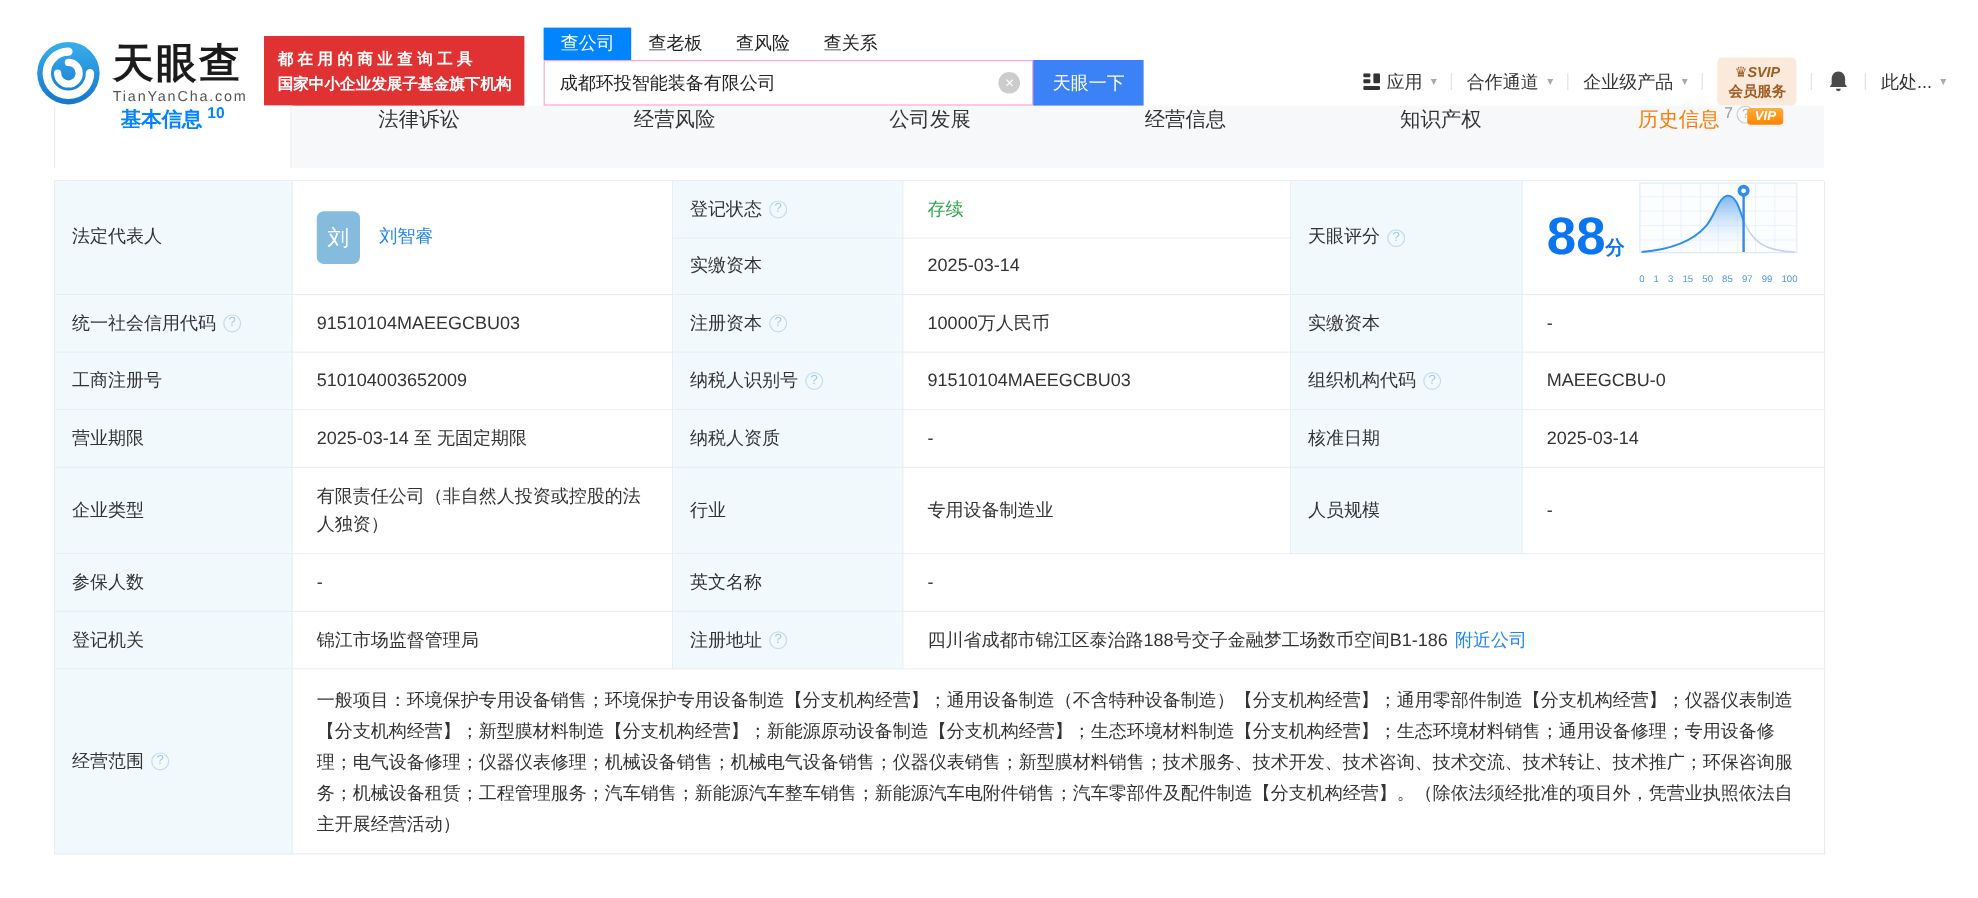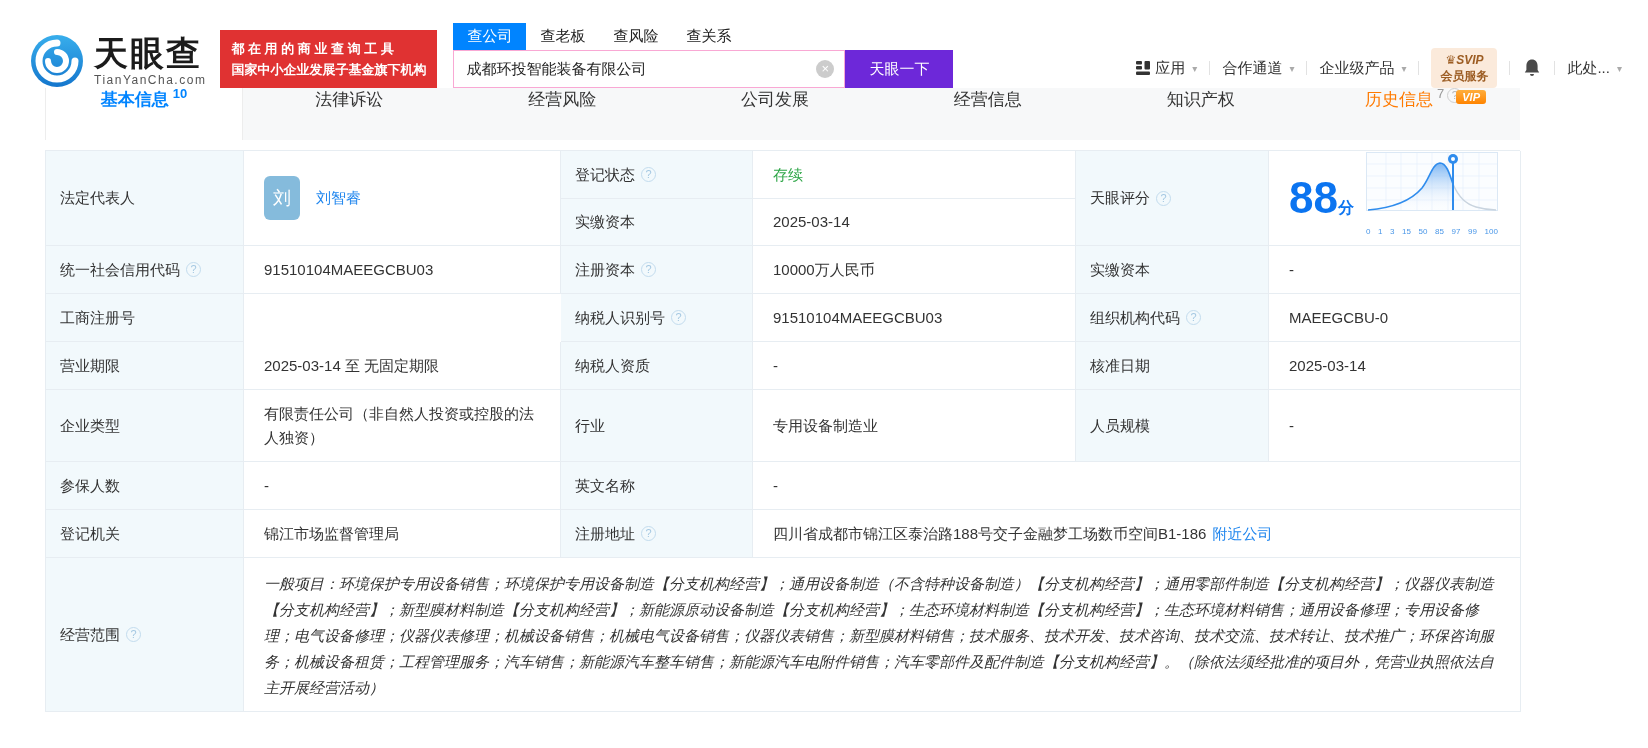--- a/index.html
+++ b/index.html
@@ -13,21 +13,21 @@
   .brand-domain { font-size:12px; color:#555; letter-spacing:1.5px; margin-top:4px; }
   .slogan { margin-left:14px; background:#e03232; color:#fff; font-size:13px; font-weight:bold; padding:8px 11px; line-height:21px; }
   .search-block { margin-left:16px; width:500px; }
   .search-tabs { display:flex; align-items:flex-end; height:27px; }
   .search-tab { font-size:15px; color:#222; padding:0 14px 4px 14px; cursor:pointer; }
   .search-tab.active { background:#0084ff; color:#fff; padding:4px 14px; }
   .search-bar { display:flex; }
   .search-input-wrap { flex:1; height:38px; border:1px solid #f9a8d4; display:flex; align-items:center; padding:0 10px 0 2px; }
   .search-input { flex:1; border:none; outline:none; font-size:15px; color:#222; padding-left:10px; font-family:inherit; }
   .clear-icon { width:18px; height:18px; border-radius:50%; background:#cccccc; color:#fff; font-size:13px; line-height:17px; text-align:center; cursor:pointer; flex:none; }
-  .search-btn { width:108px; height:38px; background:#6d28d9; color:#fff; font-size:15px; border:none; cursor:pointer; font-family:inherit; }
+  .search-btn { width:92px; height:38px; background:#3b82f6; color:#fff; font-size:15px; border:none; cursor:pointer; font-family:inherit; }
   .top-menu { margin-left:auto; margin-right:26px; display:flex; align-items:center; }
   .menu-item { display:flex; align-items:center; gap:5px; font-size:15px; color:#333; cursor:pointer; white-space:nowrap; }
   .caret { color:#aaa; font-size:10px; margin-left:2px; }
   .mdivider { width:1px; height:14px; background:#e2e2e2; margin:0 12px; }
   .svip-badge { background:#fbeadb; border-radius:4px; padding:4px 9px; text-align:center; color:#9c5c22; font-size:12px; font-weight:bold; line-height:16px; cursor:pointer; }
   .svip-top { font-style:italic; }
   .bell-wrap { cursor:pointer; display:flex; }
 
   
   .nav { margin-left:45px; width:1475px; height:52px; background:#f7f8f9; display:flex; }
@@ -47,21 +47,21 @@
     grid-template-rows:48px 47px 48px 48px 48px 72px 48px 48px 154px;
     border-top:1px solid #e7edf2; border-left:1px solid #e7edf2; }
   .cell { display:flex; align-items:center; gap:6px; padding:0 14px; font-size:15px; color:#333;
     background:#fff; border-right:1px solid #e7edf2; border-bottom:1px solid #e7edf2; line-height:24px; }
   .cell.label { background:#f2f9fc; }
   .cell.value { padding-left:20px; }
   .green { color:#2da546; }
   .dash { color:#333; }
   .link { color:#2086ee; cursor:pointer; }
   .avatar { width:36px; height:44px; background:#85bbdc; border-radius:6px; color:#fff; font-size:18px; display:flex; align-items:center; justify-content:center; margin-right:10px; flex:none; cursor:pointer; }
-  .scope-cell { display:block; padding:13px 20px; line-height:26px; font-size:15px;font-style:italic; }
+  .scope-cell { display:block; padding:13px 20px; line-height:26px; font-size:15px; }
   .score-cell { gap:12px; padding-left:12px; }
   .score-num { color:#0b74f0; font-size:44px; font-weight:bold; line-height:1; white-space:nowrap; }
   .score-unit { font-size:16px; font-weight:bold; }
   .score-chart { width:132px; }
   .ticks { width:132px; display:flex; justify-content:space-between; font-size:8px; color:#4a97e8; margin-top:1px; }
 </style>
 </head>
 <body>
 
 <div class="header">
@@ -260,20 +260,23 @@
   <div class="cell label" style="grid-area:3/5/4/6">
       <span>实缴资本</span>
     </div>
   <div class="cell value" style="grid-area:3/6/4/7">
       <span class="dash">-</span>
     </div>
 
   <div class="cell label" style="grid-area:4/1/5/2">
       <span>工商注册号</span>
     </div>
+  <div class="cell value" style="grid-area:4/2/5/3">
+      <span>510104003652009</span>
+    </div>
   <div class="cell label" style="grid-area:4/3/5/4">
     <span>纳税人识别号</span>
       <span class="q">?</span>
   </div>
   <div class="cell value" style="grid-area:4/4/5/5">
       <span>91510104MAEEGCBU03</span>
     </div>
   <div class="cell label" style="grid-area:4/5/5/6">
     <span>组织机构代码</span>
       <span class="q">?</span>

